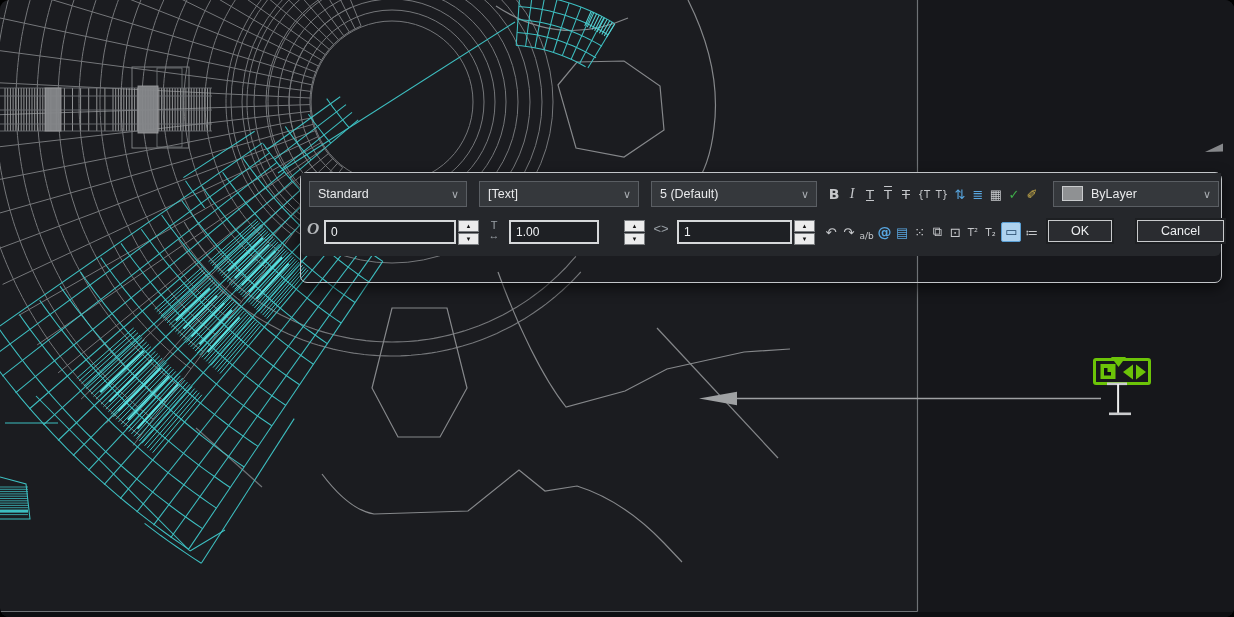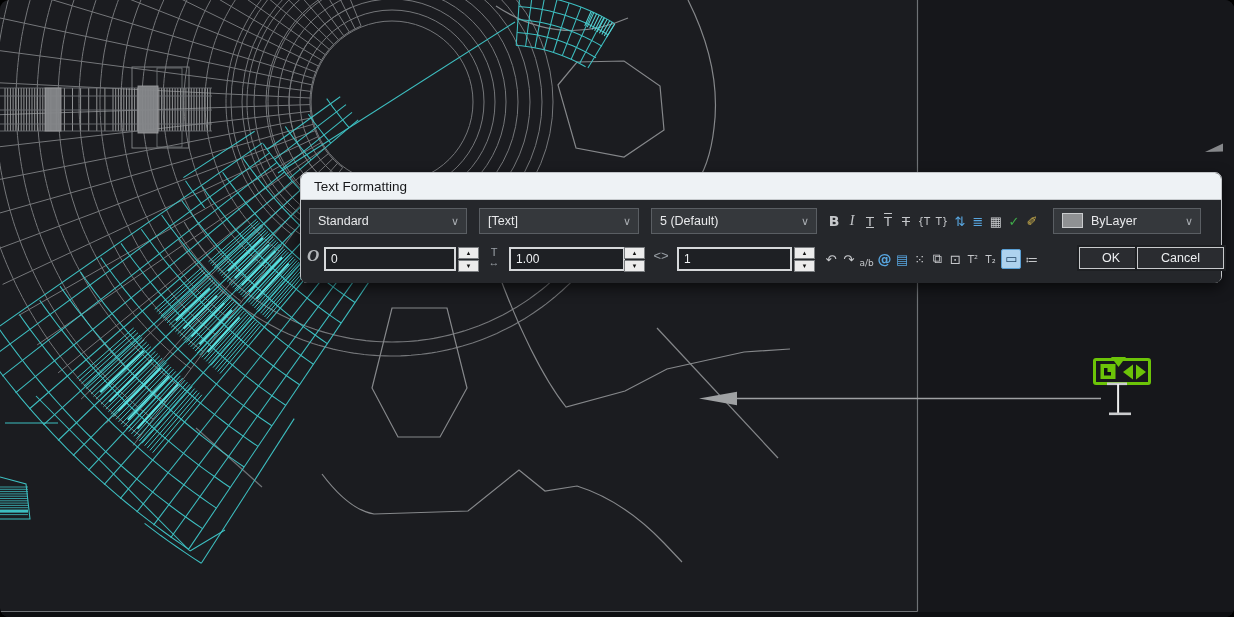--- a/index.html
+++ b/index.html
@@ -403,21 +403,20 @@
         <polygon points="1136,364.5 1136,379.5 1146,372" fill="#6cc408"></polygon>
       </g>
       <g>
         <rect x="1107" y="382.5" width="20" height="2.6" fill="#caccce"></rect>
         <rect x="1117.1" y="384" width="2" height="30" fill="#eceded"></rect>
         <rect x="1109" y="412.5" width="22" height="2.6" fill="#caccce"></rect>
       </g>
     </svg>
 
   <div class="dialog">
-    <div class="dlg-title">Text Formatting</div>
     <div class="dlg-body">
 
       <div class="dd" style="left:8px;width:158px;">
         <span>Standard</span>
         <span class="chev">∨</span>
       </div>
       <div class="dd" style="left:178px;width:160px;">
         <span>[Text]</span>
         <span class="chev">∨</span>
       </div>
@@ -434,37 +433,37 @@
         <span class="icon s">T</span>
         <span class="icon small">{T</span>
         <span class="icon small">T}</span>
         <span class="icon blue">⇅</span>
         <span class="icon blue">≣</span>
         <span class="icon">▦</span>
         <span class="icon green">✓</span>
         <span class="icon yellow">✐</span>
       </div>
 
-      <div class="dd" style="left:752px;width:148px;">
+      <div class="dd" style="left:752px;width:166px;">
         <span class="swatch"></span><span>ByLayer</span>
         <span class="chev">∨</span>
       </div>
 
       <div class="obl" style="left:6px;top:46px;">O</div>
       <div class="fld" style="left:23px;top:47px;width:132px;">0</div>
       <div class="spin" style="left:157px;top:47px;">
           <div>▲</div>
           <div>▼</div>
         </div>
 
       <div class="mini" style="left:183px;top:47px;width:20px;">
         <div>T</div>
         <div>↔</div>
       </div>
-      <div class="fld" style="left:208px;top:47px;width:116px;">1.00</div>
+      <div class="fld" style="left:208px;top:47px;width:90px;">1.00</div>
       <div class="spin" style="left:323px;top:47px;">
           <div>▲</div>
           <div>▼</div>
         </div>
 
       <div class="mini" style="left:349px;top:51px;width:22px;font-size:13px;">&lt;&gt;</div>
       <div class="fld" style="left:376px;top:47px;width:115px;">1</div>
       <div class="spin" style="left:493px;top:47px;">
           <div>▲</div>
           <div>▼</div>
@@ -478,17 +477,17 @@
         <span class="icon blue">▤</span>
         <span class="icon">⁙</span>
         <span class="icon">⧉</span>
         <span class="icon">⊡</span>
         <span class="icon small">T²</span>
         <span class="icon small">T₂</span>
         <span class="icon blue toggled">▭</span>
         <span class="icon">≔</span>
       </div>
 
-      <div class="btn" style="left:747px;top:47px;width:64px;margin-left:31px;">OK</div>
+      <div class="btn" style="left:747px;top:47px;width:64px;">OK</div>
       <div class="btn" style="left:836px;top:47px;width:87px;">Cancel</div>
     </div>
   </div>
 </div>
 
 </body></html>

